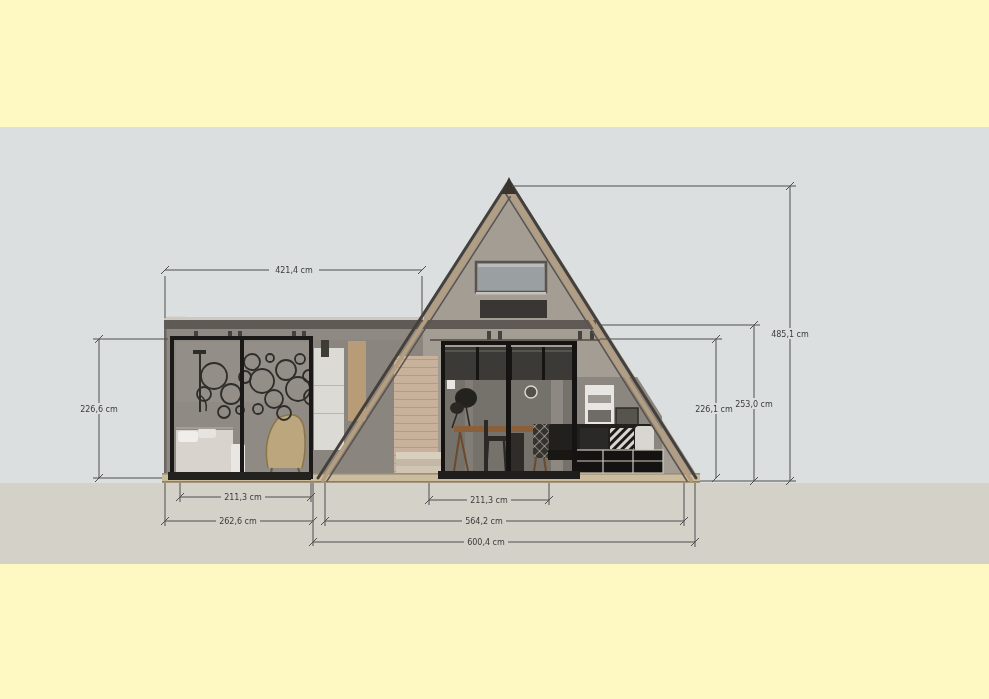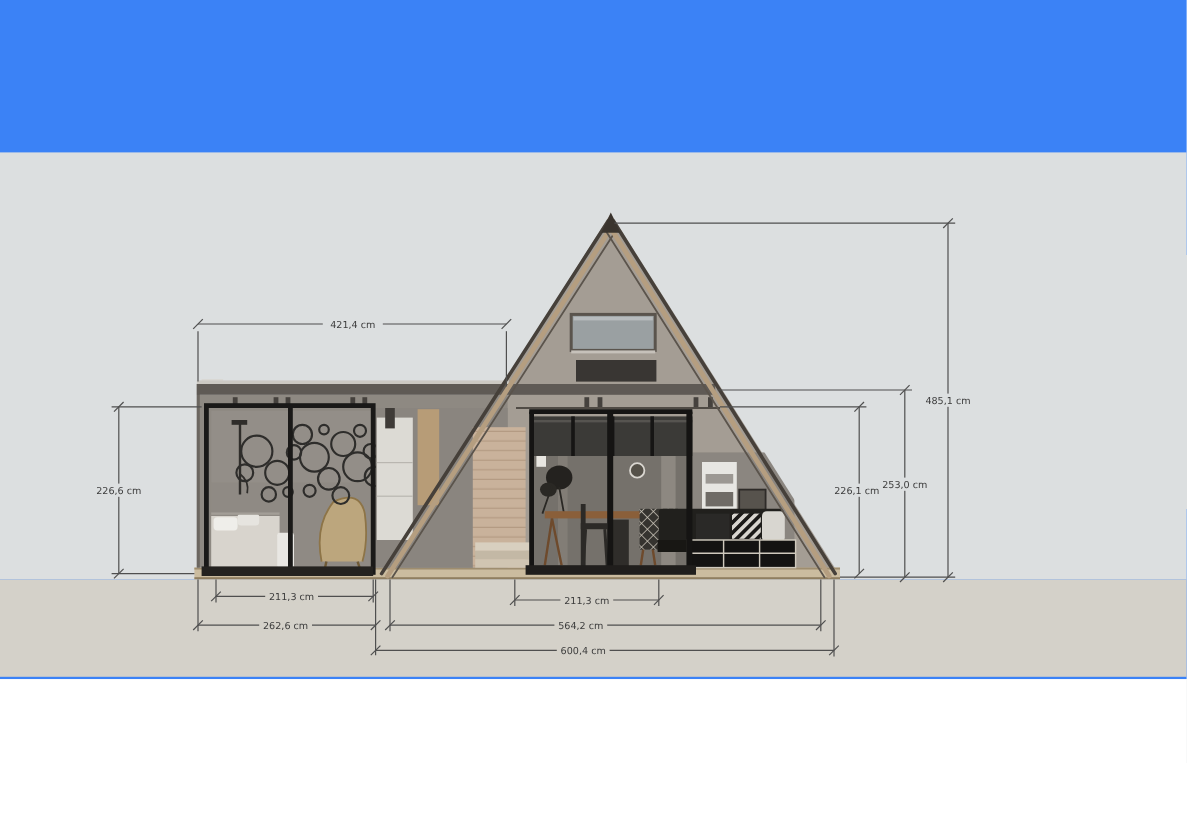--- a/index.html
+++ b/index.html
@@ -1,16 +1,16 @@
 <!DOCTYPE html>
 <html><head>
 <meta charset="utf-8">
 <style>
   html,body{margin:0;padding:0;background:#fff;}
-  #stage{position:relative;width:989px;height:566px;background:#3b82f6;overflow:hidden;
+  #stage{position:relative;width:989px;height:699px;background:#fef9c3;overflow:hidden;
          font-family:"DejaVu Sans", sans-serif;}
   svg{position:absolute;left:0;top:0;}
   svg text{font-family:"DejaVu Sans", sans-serif;font-size:8px;fill:#3b3b3b;}
 </style>
 </head>
 <body>
 
 <div id="stage">
 <svg width="989" height="699" viewBox="0 0 989 699">
   <defs>

